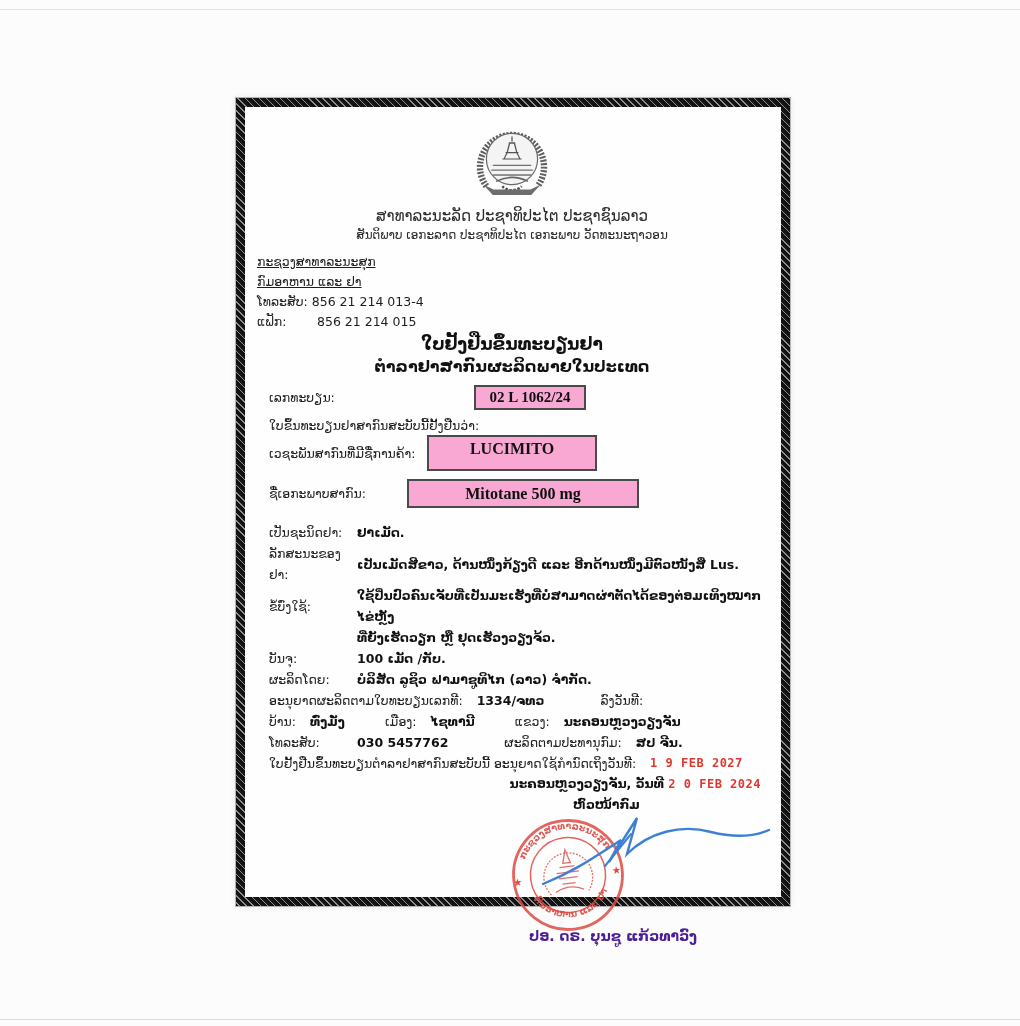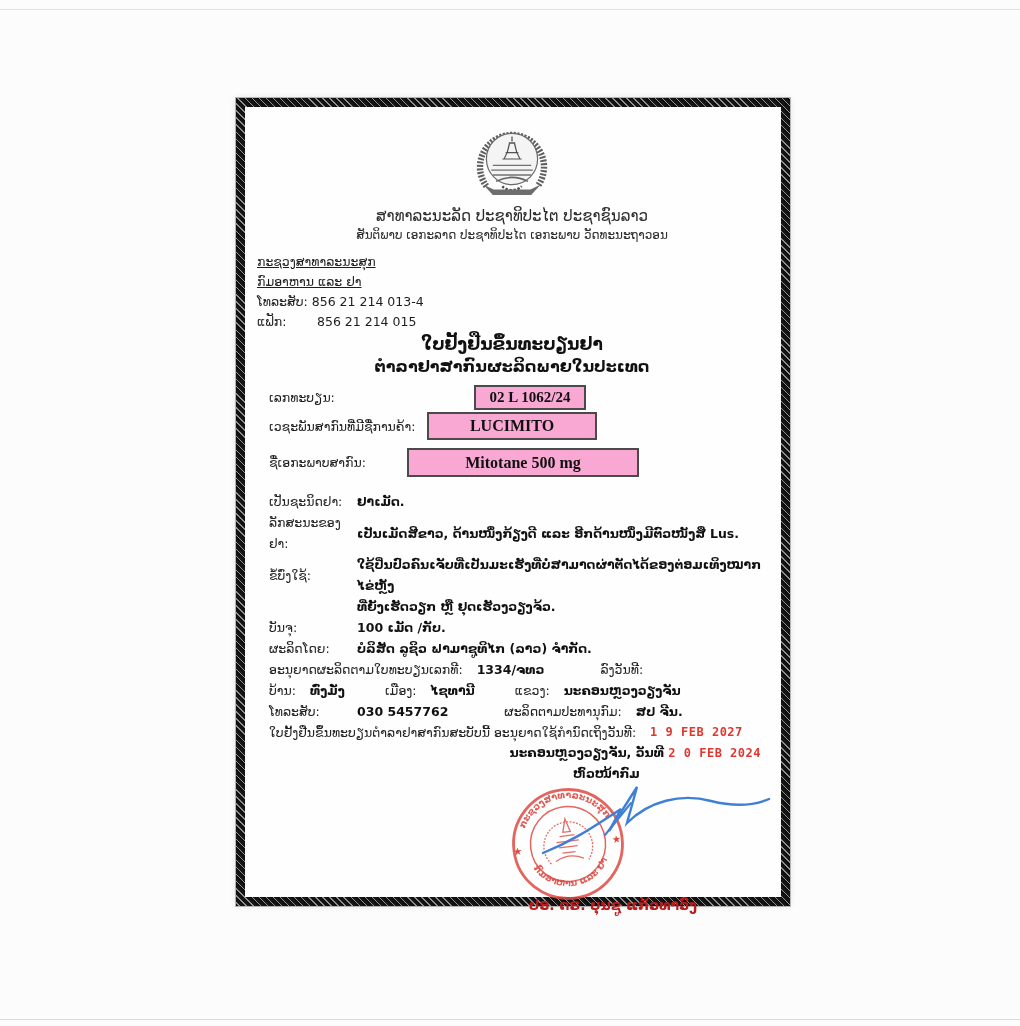--- a/index.html
+++ b/index.html
@@ -25,21 +25,21 @@
   .u{text-decoration:underline;}
   .fax-label{display:inline-block;width:56px;}
 
   .title1{text-align:center;font-size:17px;font-weight:bold;margin-top:2px;color:#111;}
   .title2{text-align:center;font-size:16px;font-weight:bold;margin-top:3px;color:#111;}
 
   .frow{display:flex;align-items:center;padding-left:12px;font-size:12.5px;line-height:21px;}
   .gbox{background:#f9a8d4;border:2px solid #4a4a4a;font-family:"Liberation Serif","DejaVu Serif",serif;
         font-weight:bold;text-align:center;color:#101010;box-sizing:border-box;}
   .box-reg{width:112px;height:25px;line-height:21px;font-size:15px;}
-  .box-trade{width:170px;height:28px;line-height:24px;font-size:16px;}
+  .box-trade{width:170px;height:36px;line-height:24px;font-size:16px;}
   .box-inn{width:232px;height:29px;line-height:25px;font-size:16px;}
   .w-reg{width:190px;}
   .w-trade{width:158px;}
   .w-inn{width:138px;}
   .row-reg{margin-top:9px;gap:15px;}
   .row-certify{margin-top:8px;font-size:12.5px;padding-left:12px;}
   .row-trade{margin-top:2px;}
   .row-inn{margin-top:8px;}
 
   .fields{margin-top:14px;}
@@ -51,21 +51,21 @@
   .gap56{display:inline-block;width:56px;}
 
   .rdate{color:#e0372f;font-family:"DejaVu Sans Mono","Liberation Mono",monospace;
          font-size:12px;letter-spacing:.5px;font-weight:bold;white-space:nowrap;}
 
   .bottom-area{position:relative;height:200px;margin-top:2px;}
   .place-date{position:absolute;right:6px;top:0;font-size:12.5px;font-weight:bold;color:#111;}
   .position-title{position:absolute;left:316px;top:21px;font-size:12.5px;font-weight:bold;color:#111;}
   .stamp{position:absolute;left:250px;top:38px;width:122px;height:122px;transform:rotate(-7deg);}
   .signature-svg{position:absolute;left:278px;top:28px;width:240px;height:95px;pointer-events:none;}
-  .signer{position:absolute;left:272px;top:152px;font-size:14px;font-weight:bold;color:#b91c1c;white-space:nowrap;}
+  .signer{position:absolute;left:272px;top:152px;font-size:14px;font-weight:bold;color:#4c1d95;white-space:nowrap;}
 </style>
 </head>
 <body>
 
 <div class="screen">
   <div class="screen-topline"></div>
   <div class="screen-bottomline"></div>
 
   <div class="doc">
     <div class="page">
@@ -102,20 +102,21 @@
       </div>
 
       <div class="title1">ໃບຢັ້ງຢືນຂຶ້ນທະບຽນຢາ</div>
       <div class="title2">ຕຳລາຢາສາກົນຜະລິດພາຍໃນປະເທດ</div>
 
       <div class="frow row-reg">
         <span class="w-reg">ເລກທະບຽນ:</span>
         <span class="gbox box-reg">02 L 1062/24</span>
       </div>
 
+      <div class="row-certify">ໃບຂຶ້ນທະບຽນຢາສາກົນສະບັບນີ້ຢັ້ງຢືນວ່າ:</div>
 
       <div class="frow row-trade">
         <span class="w-trade">ເວຊະພັນສາກົນທີ່ມີຊື່ການຄ້າ:</span>
         <span class="gbox box-trade">LUCIMITO</span>
       </div>
 
       <div class="frow row-inn">
         <span class="w-inn">ຊື່ເອກະພາບສາກົນ:</span>
         <span class="gbox box-inn">Mitotane 500 mg</span>
       </div>

